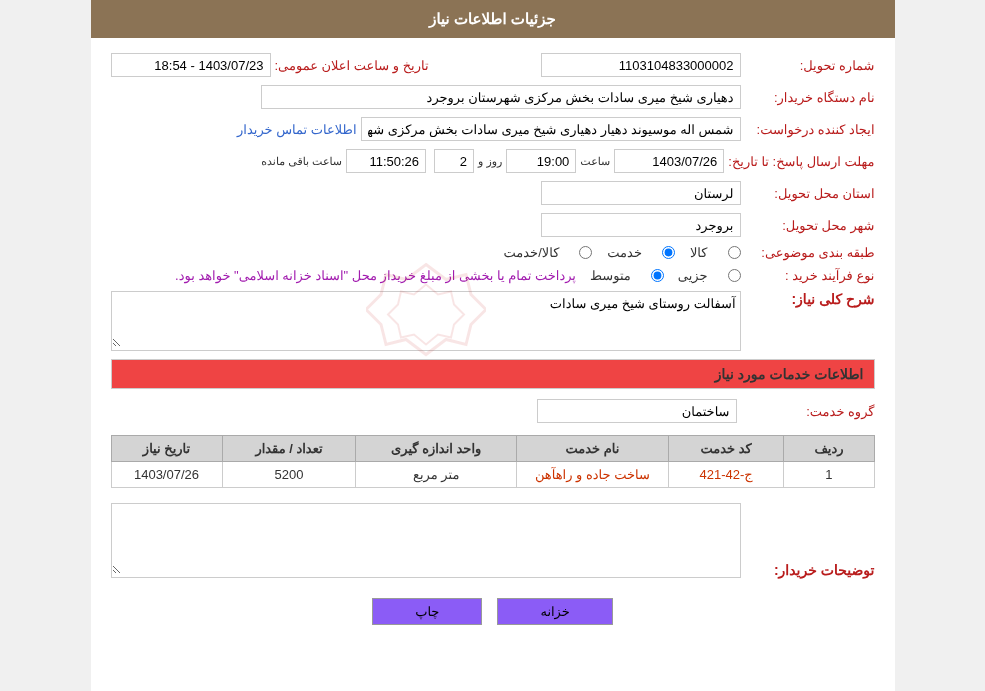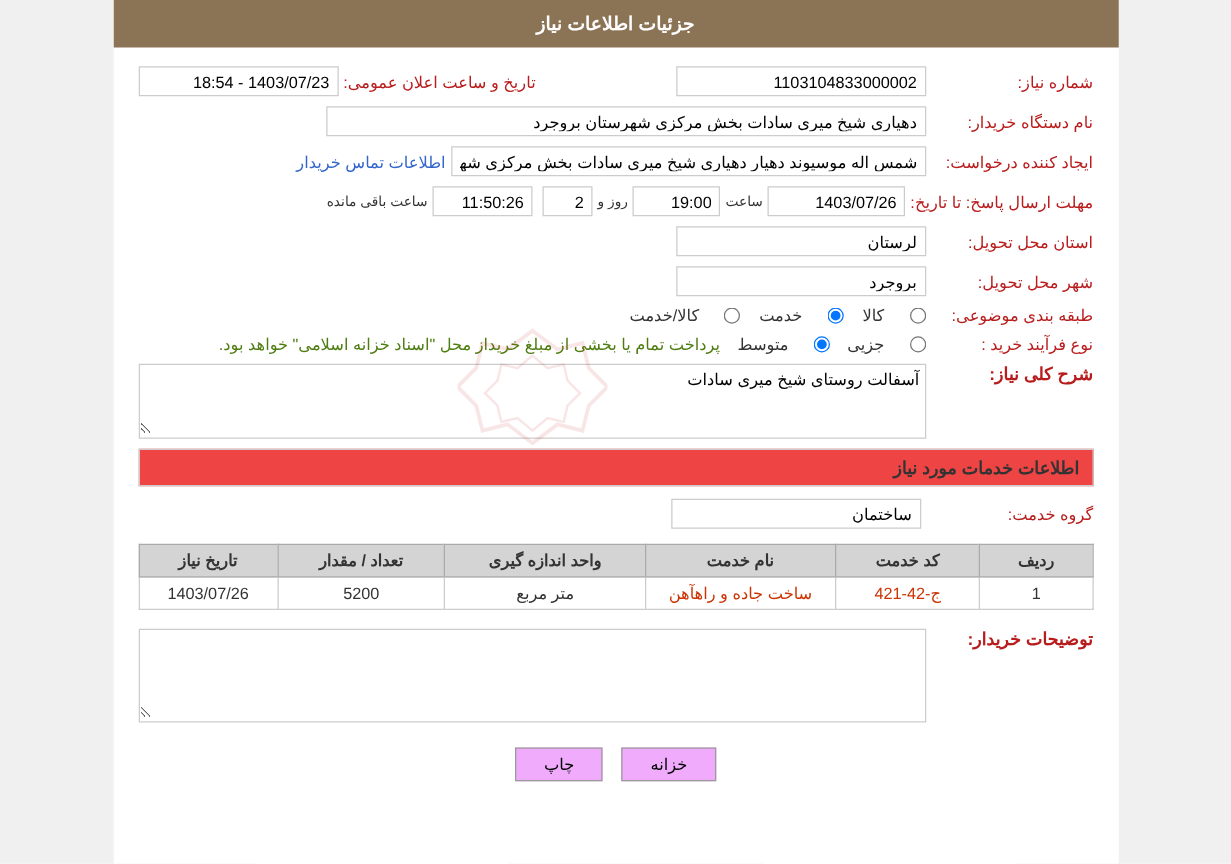--- a/index.html
+++ b/index.html
@@ -95,26 +95,26 @@
       text-align: center;
     }
     .footer-buttons {
       display: flex;
       justify-content: center;
       gap: 15px;
       margin-top: 20px;
       padding-bottom: 20px;
     }
     .btn {
-      padding: 5px 22px;
+      padding: 5px 42px;
       font-family: Tahoma, Arial, sans-serif;
       font-size: 13px;
       cursor: pointer;
       border: 1px solid #999;
-      background: #f0abfc;
+      background: #8b5cf6;
     }
     .inline-label {
       font-size: 11px;
       white-space: nowrap;
     }
     .info-row {
       display: flex;
       align-items: center;
       margin-bottom: 8px;
       gap: 4px;
@@ -137,21 +137,21 @@
 
 <div class="page-container">
 
   <div class="header-bar">
     <span>جزئیات اطلاعات نیاز</span>
   </div>
 
   <div class="content">
 
     <div class="info-row">
-      <span class="field-label">شماره نیاز:</span>
+      <span class="field-label">شماره تحویل:</span>
       <input class="input-field input-medium" type="text" value="1103104833000002" style="width: 200px;">
       <span style="flex:1"></span>
       <span class="field-label" style="min-width:auto;">تاریخ و ساعت اعلان عمومی:</span>
       <input class="input-field" type="text" value="1403/07/23 - 18:54" style="width: 160px;">
     </div>
 
     <div class="info-row">
       <span class="field-label">نام دستگاه خریدار:</span>
       <input class="input-field" type="text" value="دهیاری شیخ میری سادات بخش مرکزی شهرستان بروجرد" style="width: 480px;">
     </div>
@@ -205,21 +205,21 @@
     <div class="info-row">
       <span class="field-label">نوع فرآیند خرید :</span>
       <label class="radio-item" style="margin-left:10px;">
         <input type="radio" name="farayand" style="">
         <span>جزیی</span>
       </label>
       <label class="radio-item">
         <input type="radio" name="farayand" checked="" style="">
         <span>متوسط</span>
       </label>
-      <span style="margin-right:10px; font-size:13px; color:#4d7c0f;margin-left:15px;">پرداخت تمام یا بخشی از مبلغ خریداز محل "اسناد خزانه اسلامی" خواهد بود.</span>
+      <span style="margin-right:10px; font-size:13px; color:#a21caf;margin-left:15px;">پرداخت تمام یا بخشی از مبلغ خریداز محل "اسناد خزانه اسلامی" خواهد بود.</span>
     </div>
 
     <div class="info-row" style="align-items:flex-start; margin-top:5px;">
       <span class="field-label" style="font-weight:bold; font-size:14px;">شرح کلی نیاز:</span>
       <div style="flex:1; position:relative; border:1px solid #ccc; min-height:55px; background:#fff;">
         <div style="position:absolute; top:50%; left:50%; transform:translate(-50%,-50%); opacity:0.12; pointer-events:none;">
           <svg width="120" height="120" viewBox="0 0 120 120">
             <path d="M60 5 L80 20 L100 15 L105 35 L120 50 L105 65 L100 85 L80 80 L60 95 L40 80 L20 85 L15 65 L0 50 L15 35 L20 15 L40 20 Z" fill="none" stroke="#cc3333" stroke-width="3"></path>
             <path d="M60 25 L72 35 L85 32 L88 45 L98 55 L88 65 L85 78 L72 75 L60 85 L48 75 L35 78 L32 65 L22 55 L32 45 L35 32 L48 35 Z" fill="none" stroke="#cc3333" stroke-width="2"></path>
           </svg>
@@ -253,21 +253,21 @@
             <td style="color:#cc3300;">ج-42-421</td>
             <td style="color:#cc3300;">ساخت جاده و راهآهن</td>
             <td>متر مربع</td>
             <td>5200</td>
             <td>1403/07/26</td>
           </tr>
         </tbody>
       </table>
     </div>
 
-    <div class="info-row" style="align-items:flex-start;">
+    <div class="info-row" style="align-items:flex-end;">
       <span class="field-label" style="font-weight:bold; font-size:14px;">توضیحات خریدار:</span>
       <div style="flex:1; border:1px solid #ccc; min-height:70px; background:#fff; position:relative;">
         <textarea class="textarea-field" style="border: none; min-height: 70px;"></textarea>
       </div>
     </div>
 
     <div class="footer-buttons">
       <button class="btn">خزانه</button>
       <button class="btn">چاپ</button>
     </div>

